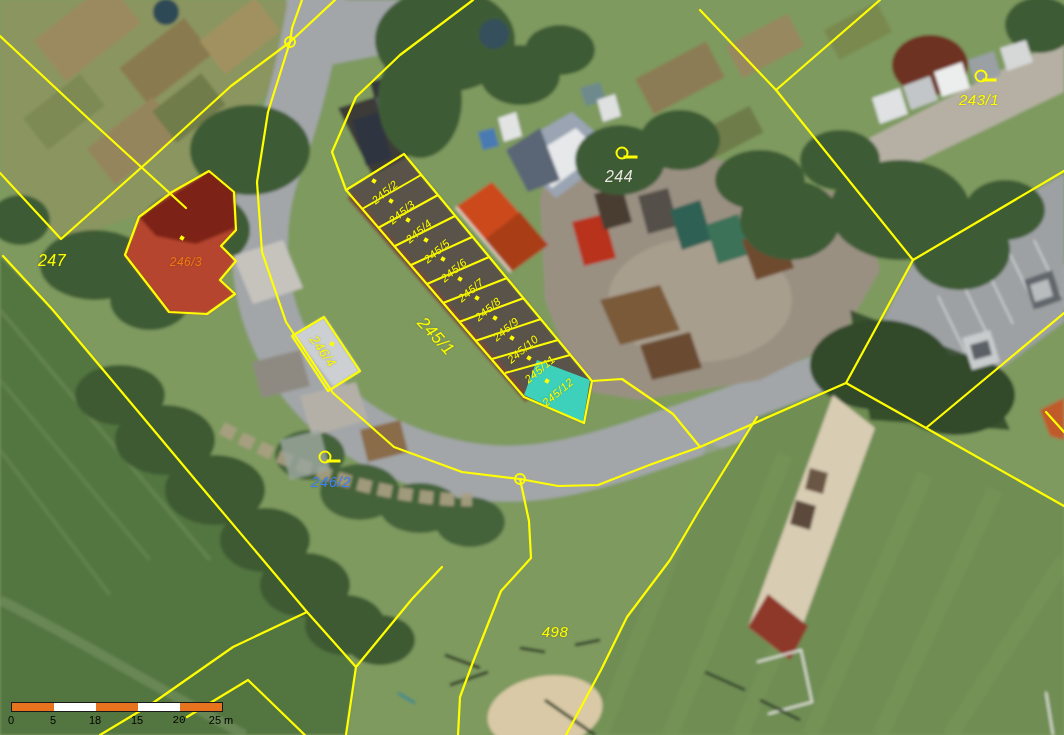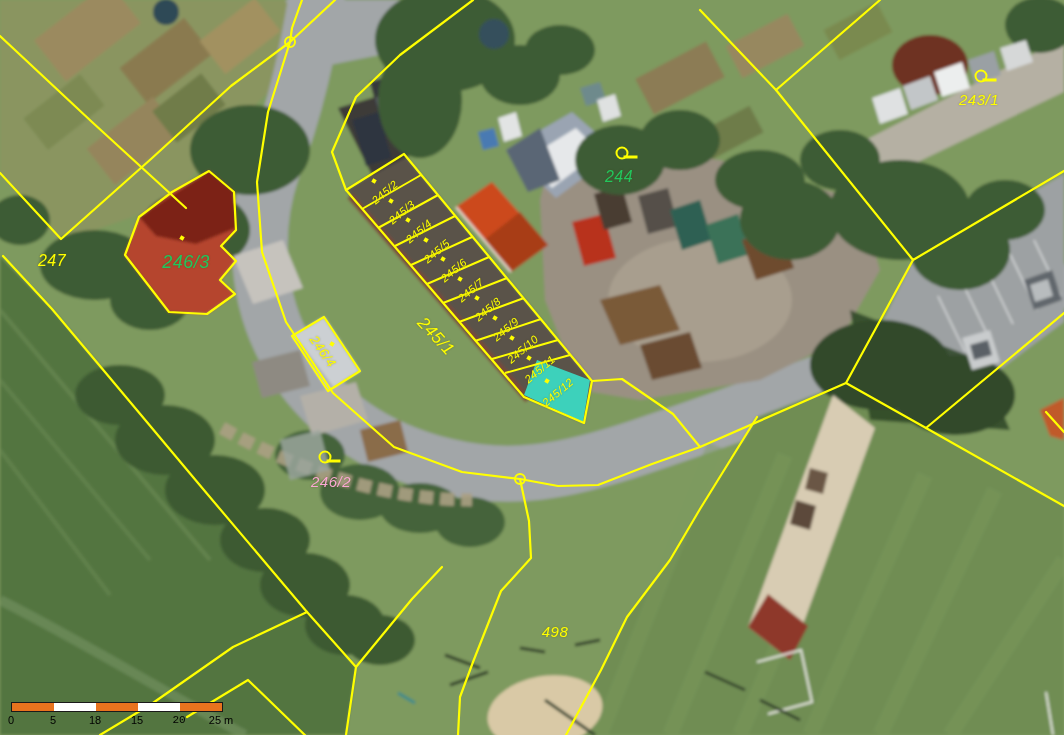--- a/index.html
+++ b/index.html
@@ -238,25 +238,25 @@
         <line class="cadline-thin" x1="570" y1="355" x2="505" y2="373" stroke="#ffff00"></line>
       </g>
 
       <polygon class="cadline" points="125,255 139,217 172,192 209,171 234,192 236,230 221,246 236,261 220,280 235,294 207,314 169,312" stroke="#ffff00"></polygon>
       <polygon class="cadline" points="292,336 324,317 360,371 328,391" stroke="#ffff00"></polygon>
     </g>
   </svg>
 
   <div id="label-layer">
       <div class="plabel" style="left: 52px; top: 262px; font-size: 16px; color: rgb(255, 255, 0); transform: translate(-50%, -55%) rotate(0deg);">247</div>
-      <div class="plabel" style="left: 186px; top: 263px; font-size: 18px; color: #22c55e; transform: translate(-50%, -55%) rotate(0deg);">246/3</div>
+      <div class="plabel" style="left: 186px; top: 263px; font-size: 12px; color: #f97316; transform: translate(-50%, -55%) rotate(0deg);">246/3</div>
       <div class="pdot" style="background: rgb(255, 255, 0); left: 182px; top: 238px;"></div>
       <div class="plabel" style="left: 323px; top: 352px; font-size: 13px; color: rgb(255, 255, 0); transform: translate(-50%, -55%) rotate(55deg);">246/4</div>
       <div class="pdot" style="background: rgb(255, 255, 0); left: 332px; top: 344px;"></div>
-      <div class="plabel" style="left: 331px; top: 482px; font-size: 15px; color: #f9a8d4; transform: translate(-50%, -55%) rotate(0deg);">246/2</div>
+      <div class="plabel" style="left: 331px; top: 482px; font-size: 15px; color: #3b82f6; transform: translate(-50%, -55%) rotate(0deg);">246/2</div>
       <div class="plabel" style="left: 436px; top: 337px; font-size: 17px; color: rgb(255, 255, 0); transform: translate(-50%, -55%) rotate(47deg);">245/1</div>
       <div class="plabel" style="left: 385px; top: 193px; font-size: 11px; color: rgb(255, 255, 0); transform: translate(-50%, -55%) rotate(-40deg);">245/2</div>
       <div class="pdot" style="background: rgb(255, 255, 0); left: 374px; top: 181px;"></div>
       <div class="plabel" style="left: 402px; top: 213px; font-size: 11px; color: rgb(255, 255, 0); transform: translate(-50%, -55%) rotate(-40deg);">245/3</div>
       <div class="pdot" style="background: rgb(255, 255, 0); left: 391px; top: 201px;"></div>
       <div class="plabel" style="left: 419px; top: 232px; font-size: 11px; color: rgb(255, 255, 0); transform: translate(-50%, -55%) rotate(-40deg);">245/4</div>
       <div class="pdot" style="background: rgb(255, 255, 0); left: 408px; top: 220px;"></div>
       <div class="plabel" style="left: 437px; top: 252px; font-size: 11px; color: rgb(255, 255, 0); transform: translate(-50%, -55%) rotate(-40deg);">245/5</div>
       <div class="pdot" style="background: rgb(255, 255, 0); left: 426px; top: 240px;"></div>
       <div class="plabel" style="left: 454px; top: 271px; font-size: 11px; color: rgb(255, 255, 0); transform: translate(-50%, -55%) rotate(-40deg);">245/6</div>
@@ -266,21 +266,21 @@
       <div class="plabel" style="left: 488px; top: 310px; font-size: 11px; color: rgb(255, 255, 0); transform: translate(-50%, -55%) rotate(-40deg);">245/8</div>
       <div class="pdot" style="background: rgb(255, 255, 0); left: 477px; top: 298px;"></div>
       <div class="plabel" style="left: 506px; top: 330px; font-size: 11px; color: rgb(255, 255, 0); transform: translate(-50%, -55%) rotate(-40deg);">245/9</div>
       <div class="pdot" style="background: rgb(255, 255, 0); left: 495px; top: 318px;"></div>
       <div class="plabel" style="left: 523px; top: 350px; font-size: 11px; color: rgb(255, 255, 0); transform: translate(-50%, -55%) rotate(-40deg);">245/10</div>
       <div class="pdot" style="background: rgb(255, 255, 0); left: 512px; top: 338px;"></div>
       <div class="plabel" style="left: 540px; top: 370px; font-size: 11px; color: rgb(255, 255, 0); transform: translate(-50%, -55%) rotate(-40deg);">245/11</div>
       <div class="pdot" style="background: rgb(255, 255, 0); left: 529px; top: 358px;"></div>
       <div class="plabel" style="left: 558px; top: 393px; font-size: 11px; color: rgb(255, 255, 0); transform: translate(-50%, -55%) rotate(-40deg);">245/12</div>
       <div class="pdot" style="background: rgb(255, 255, 0); left: 547px; top: 381px;"></div>
-      <div class="plabel" style="left: 619px; top: 178px; font-size: 16px; color: #22c55e; transform: translate(-50%, -55%) rotate(0deg);">244</div>
+      <div class="plabel" style="left: 619px; top: 178px; font-size: 16px; color: #e5e5e5; transform: translate(-50%, -55%) rotate(0deg);">244</div>
       <div class="plabel" style="left: 979px; top: 100px; font-size: 15px; color: rgb(255, 255, 0); transform: translate(-50%, -55%) rotate(0deg);">243/1</div>
       <div class="plabel" style="left: 555px; top: 632px; font-size: 15px; color: rgb(255, 255, 0); transform: translate(-50%, -55%) rotate(0deg);">498</div>
       <div class="refsym" style="left: 622px; top: 153px; border-color: rgb(255, 255, 0);">
         <div class="reftail" style="background: rgb(255, 255, 0);"></div>
       </div>
       <div class="refsym" style="left: 981px; top: 76px; border-color: rgb(255, 255, 0);">
         <div class="reftail" style="background: rgb(255, 255, 0);"></div>
       </div>
       <div class="refsym" style="left: 325px; top: 457px; border-color: rgb(255, 255, 0);">
         <div class="reftail" style="background: rgb(255, 255, 0);"></div>

